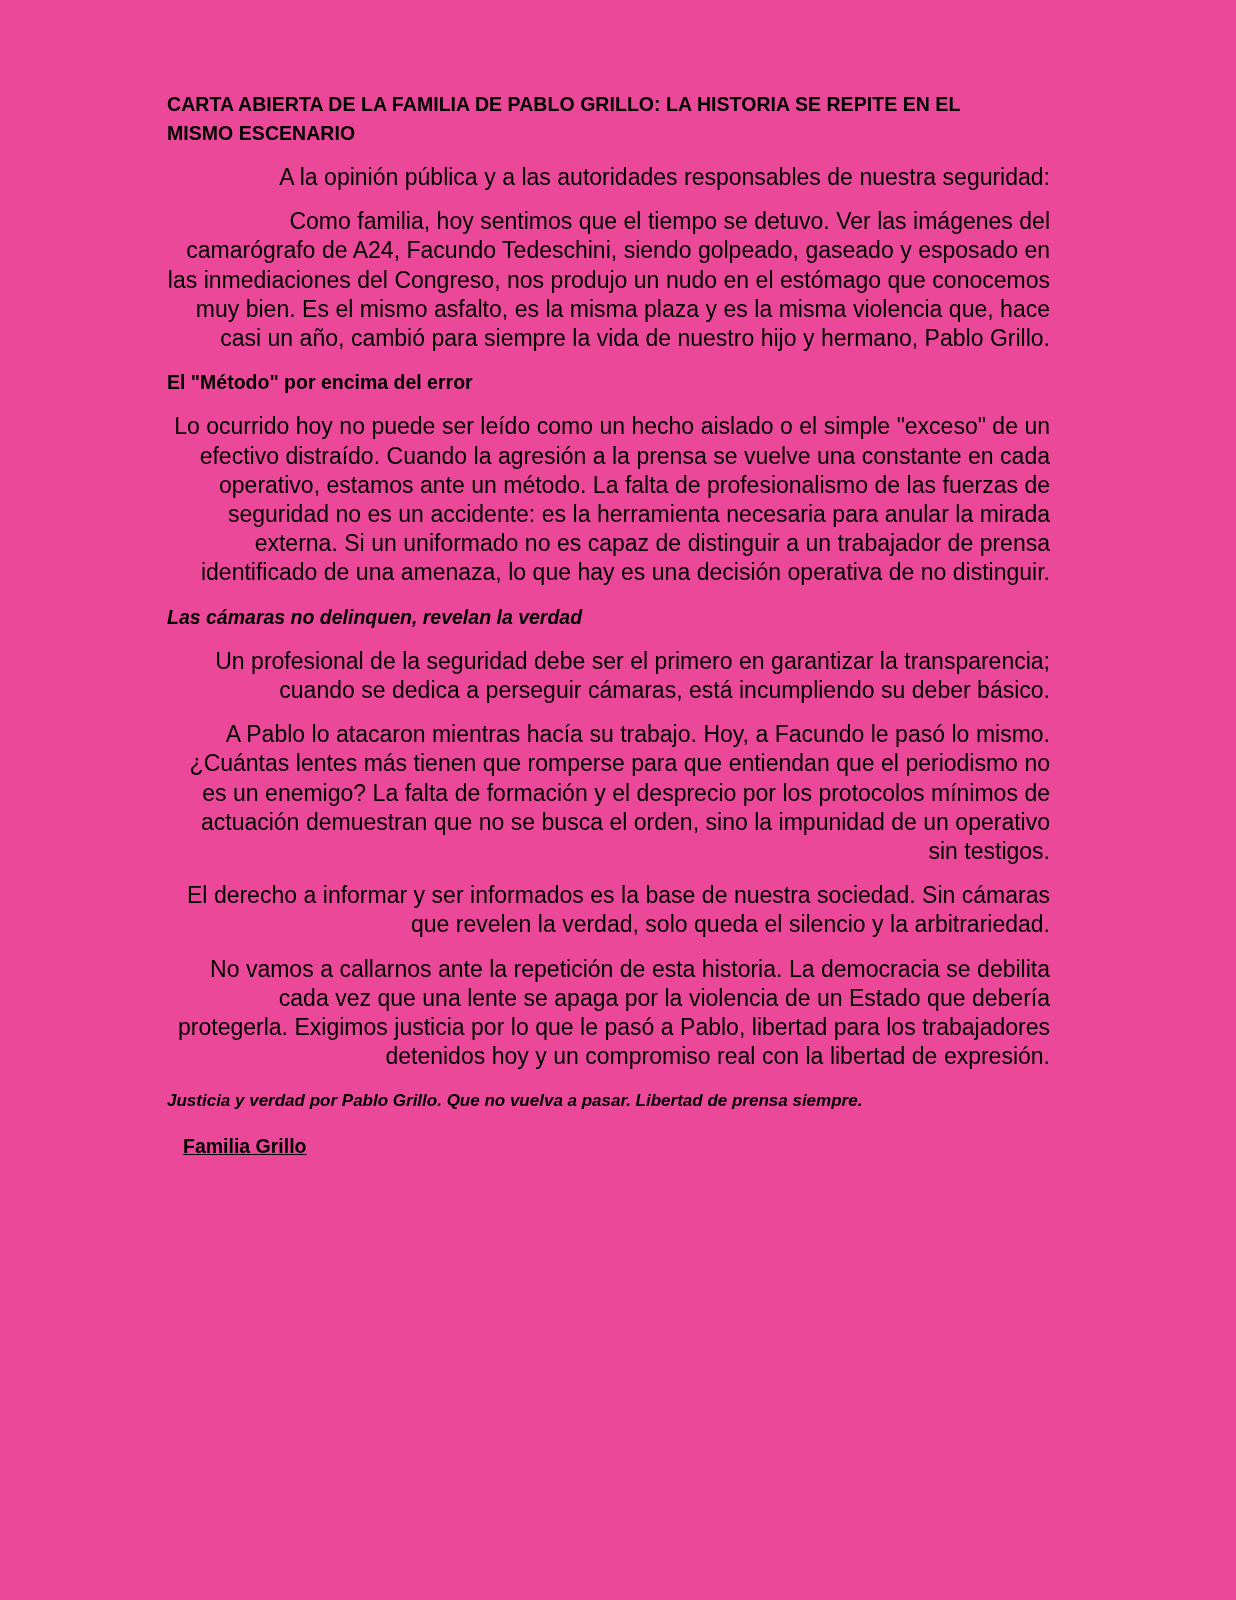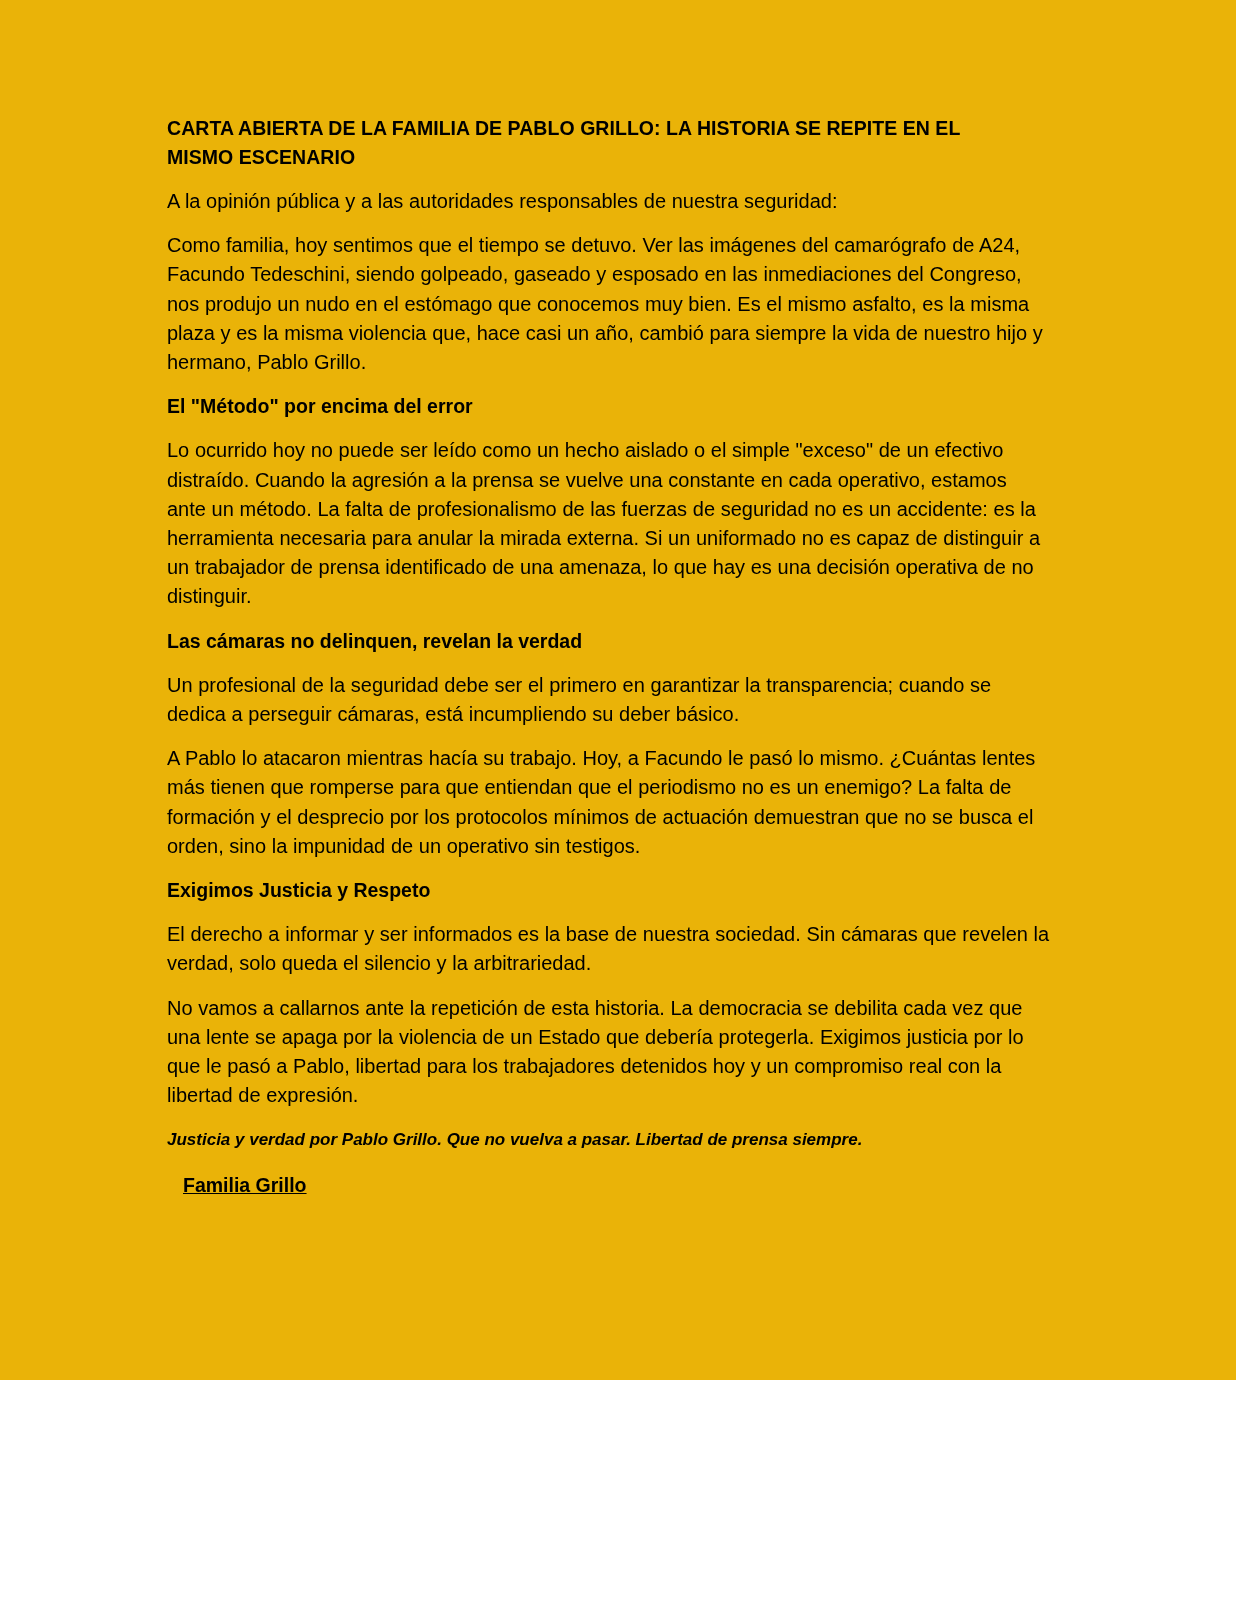--- a/index.html
+++ b/index.html
@@ -13,64 +13,65 @@
     height: 1600px;
     overflow: hidden;
     font-family: "Liberation Sans", "DejaVu Sans", sans-serif;
     color: #000000;
     -webkit-font-smoothing: antialiased;
   }
 
   .page {
     box-sizing: border-box;
     width: 1236px;
-    height: 1380px;
-    background: #eab308;
-    padding: 114px 186px 0 167px;
+    height: 1600px;
+    background: #ec4899;
+    padding: 90px 186px 0 167px;
     position: relative;
   }
 
   .doc-body {
     width: 883px;
   }
 
   
   .doc-title {
     font-size: 19.5px;
     font-weight: bold;
     line-height: 29px;
     letter-spacing: 0.05px;
     margin: 0 0 15px 0;
     width: 815px;
     text-align: left;
   }
 
   
   .para {
-    font-size: 20px;
+    font-size: 23px;
     font-weight: normal;
     line-height: 29.2px;
     margin: 0 0 15px 0;
-    text-align: left;
+    text-align: right;
     word-spacing: 0.1px;
   }
 
   
   .heading-bold {
     font-size: 19.5px;
     font-weight: bold;
     font-style: normal;
     line-height: 29.2px;
     margin: 0 0 15px 0;
   }
 
   
   .heading-bold-italic {
     font-size: 19.5px;
     font-weight: bold;
+    font-style: italic;
     line-height: 29.2px;
     margin: 0 0 15px 0;
   }
 
   
   .closing-line {
     font-size: 17px;
     font-weight: bold;
     font-style: italic;
     line-height: 29.2px;
@@ -98,21 +99,20 @@
 
     <p class="para">Como familia, hoy sentimos que el tiempo se detuvo. Ver las imágenes del camarógrafo de A24, Facundo Tedeschini, siendo golpeado, gaseado y esposado en las inmediaciones del Congreso, nos produjo un nudo en el estómago que conocemos muy bien. Es el mismo asfalto, es la misma plaza y es la misma violencia que, hace casi un año, cambió para siempre la vida de nuestro hijo y hermano, Pablo Grillo.</p>
 
     <h2 class="heading-bold">El "Método" por encima del error</h2>
     <p class="para">Lo ocurrido hoy no puede ser leído como un hecho aislado o el simple "exceso" de un efectivo distraído. Cuando la agresión a la prensa se vuelve una constante en cada operativo, estamos ante un método. La falta de profesionalismo de las fuerzas de seguridad no es un accidente: es la herramienta necesaria para anular la mirada externa. Si un uniformado no es capaz de distinguir a un trabajador de prensa identificado de una amenaza, lo que hay es una decisión operativa de no distinguir.</p>
 
     <h2 class="heading-bold-italic">Las cámaras no delinquen, revelan la verdad</h2>
     <p class="para">Un profesional de la seguridad debe ser el primero en garantizar la transparencia; cuando se dedica a perseguir cámaras, está incumpliendo su deber básico.</p>
     <p class="para">A Pablo lo atacaron mientras hacía su trabajo. Hoy, a Facundo le pasó lo mismo. ¿Cuántas lentes más tienen que romperse para que entiendan que el periodismo no es un enemigo? La falta de formación y el desprecio por los protocolos mínimos de actuación demuestran que no se busca el orden, sino la impunidad de un operativo sin testigos.</p>
 
-    <h2 class="heading-bold-italic">Exigimos Justicia y Respeto</h2>
     <p class="para">El derecho a informar y ser informados es la base de nuestra sociedad. Sin cámaras que revelen la verdad, solo queda el silencio y la arbitrariedad.</p>
     <p class="para">No vamos a callarnos ante la repetición de esta historia. La democracia se debilita cada vez que una lente se apaga por la violencia de un Estado que debería protegerla. Exigimos justicia por lo que le pasó a Pablo, libertad para los trabajadores detenidos hoy y un compromiso real con la libertad de expresión.</p>
 
     <p class="closing-line">Justicia y verdad por Pablo Grillo. Que no vuelva a pasar. Libertad de prensa siempre.</p>
 
     <p class="signature">Familia Grillo</p>
 
   </div>
 </div>
 

